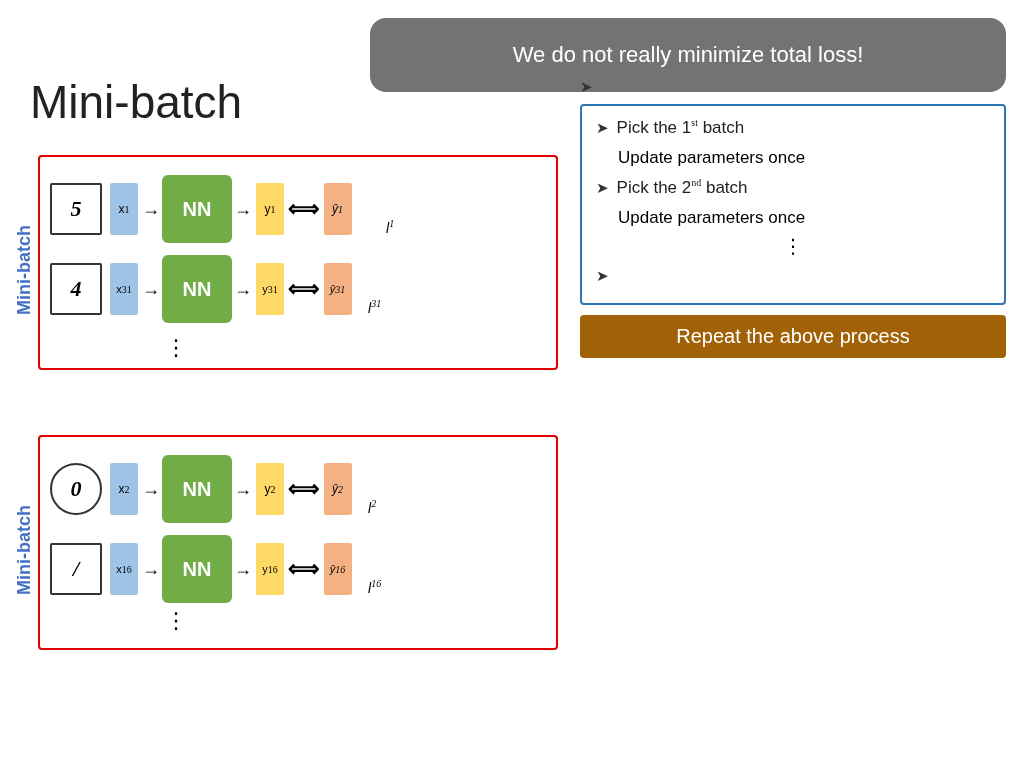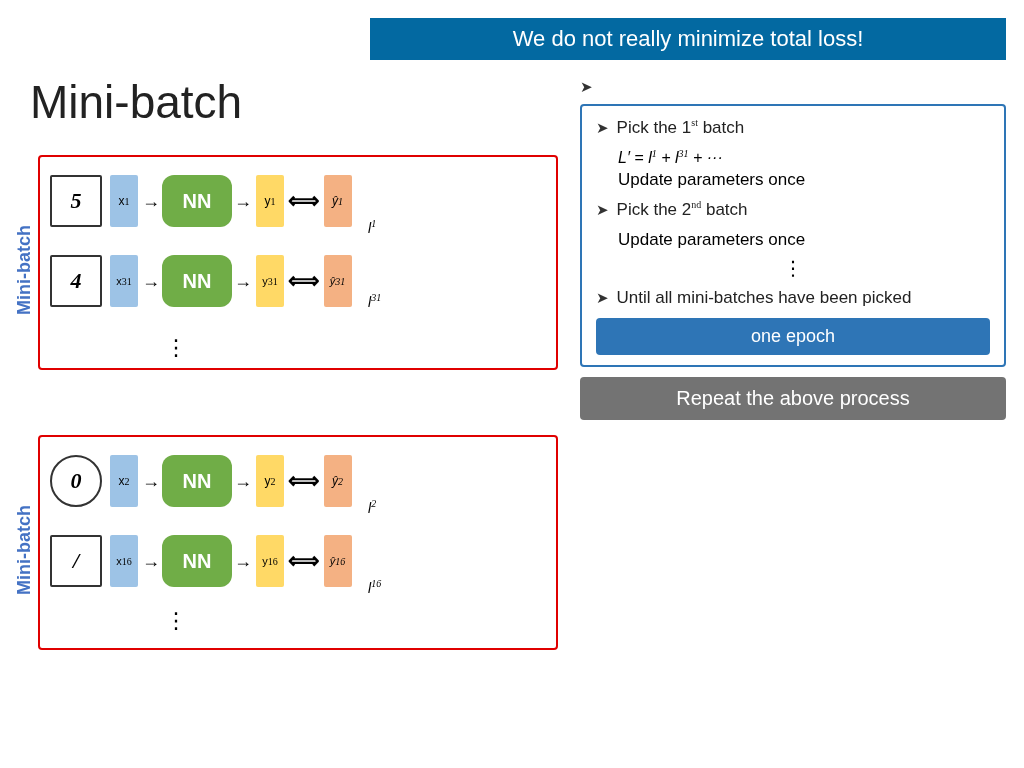--- a/index.html
+++ b/index.html
@@ -11,27 +11,27 @@
       overflow: hidden;
       position: relative;
     }
 
     
     .top-banner {
       position: absolute;
       top: 18px;
       left: 370px;
       right: 18px;
-      background: #0369a1;
+      background: #737373;
       color: white;
       font-size: 22px;
       font-weight: 500;
       text-align: center;
-      padding: 8px 20px;
-      border-radius: 0;
+      padding: 24px 20px;
+      border-radius: 16px;
     }
 
     
     .page-title {
       position: absolute;
       top: 75px;
       left: 30px;
       font-size: 46px;
       font-weight: 300;
       color: #222;
@@ -122,28 +122,28 @@
       justify-content: center;
       font-size: 13px;
       margin: 0 2px;
       border-radius: 2px;
     }
 
     
     .nn-box {
       background: #70AD47;
       width: 70px;
-      height: 52px;
+      height: 68px;
       display: flex;
       align-items: center;
       justify-content: center;
       font-size: 20px;
       font-weight: bold;
       color: white;
-      border-radius: 12px;
+      border-radius: 6px;
     }
 
     
     .y-label {
       background: #FFD966;
       width: 28px;
       height: 52px;
       display: flex;
       align-items: center;
       justify-content: center;
@@ -231,21 +231,21 @@
       color: white;
       text-align: center;
       font-size: 18px;
       padding: 8px 20px;
       border-radius: 4px;
       margin-top: 6px;
     }
 
     
     .repeat-banner {
-      background: #737373;
+      background: #a16207;
       color: white;
       text-align: center;
       font-size: 20px;
       font-weight: 500;
       padding: 10px 20px;
       border-radius: 4px;
       margin-top: 10px;
     }
 
     
@@ -253,22 +253,22 @@
       font-size: 10px;
       font-family: Liberation Serif, serif;
     }
 
     
     .row1-top { top: 175px; left: 50px; }
     .row2-top { top: 255px; left: 50px; }
     .row1-bot { top: 455px; left: 50px; }
     .row2-bot { top: 535px; left: 50px; }
 
-    .l-top1 { top: 218px; left: 368px; font-size: 14px; font-style: italic; }
-    .l-top2 { top: 292px; left: 368px; font-size: 14px; font-style: italic; }
+    .l-top1 { top: 218px; left: 386px; font-size: 14px; font-style: italic; }
+    .l-top2 { top: 298px; left: 368px; font-size: 14px; font-style: italic; }
     .l-bot1 { top: 498px; left: 368px; font-size: 14px; font-style: italic; text-align: right; }
     .l-bot2 { top: 578px; left: 368px; font-size: 14px; font-style: italic; }
 
     .dots-top { top: 335px; left: 165px; }
     .dots-bot { top: 608px; left: 165px; }
   </style>
 </head>
 <body>
 
 <div class="top-banner">
@@ -349,35 +349,30 @@
   <div class="bullet-item">
     <span class="bullet-arrow">➤</span>
   </div>
 
   <div class="blue-border-box">
 
     <div class="bullet-item">
       <span class="bullet-arrow">➤</span>
       <span class="bullet-text">Pick the 1<sup>st</sup> batch</span>
     </div>
-    <div style="margin-left: 22px; font-size: 16px; font-style: italic; margin-bottom: 3px;">
-      <i>L′</i> = <i>l</i><sup>1</sup> + <i>l</i><sup>31</sup> + ···
-    </div>
     <div style="margin-left: 22px; font-size: 17px; margin-bottom: 8px;">Update parameters once</div>
 
     <div class="bullet-item">
       <span class="bullet-arrow">➤</span>
       <span class="bullet-text">Pick the 2<sup>nd</sup> batch</span>
     </div>
     <div style="margin-left: 22px; font-size: 17px; margin-bottom: 6px;">Update parameters once</div>
 
     <div style="text-align: center; font-size: 20px; margin-bottom: 6px;">⋮</div>
 
     <div class="bullet-item">
       <span class="bullet-arrow">➤</span>
-      <span class="bullet-text">Until all mini-batches have been picked</span>
     </div>
 
-    <div class="epoch-banner">one epoch</div>
   </div>
 
   <div class="repeat-banner">Repeat the above process</div>
 </div>
 
 </body></html>

